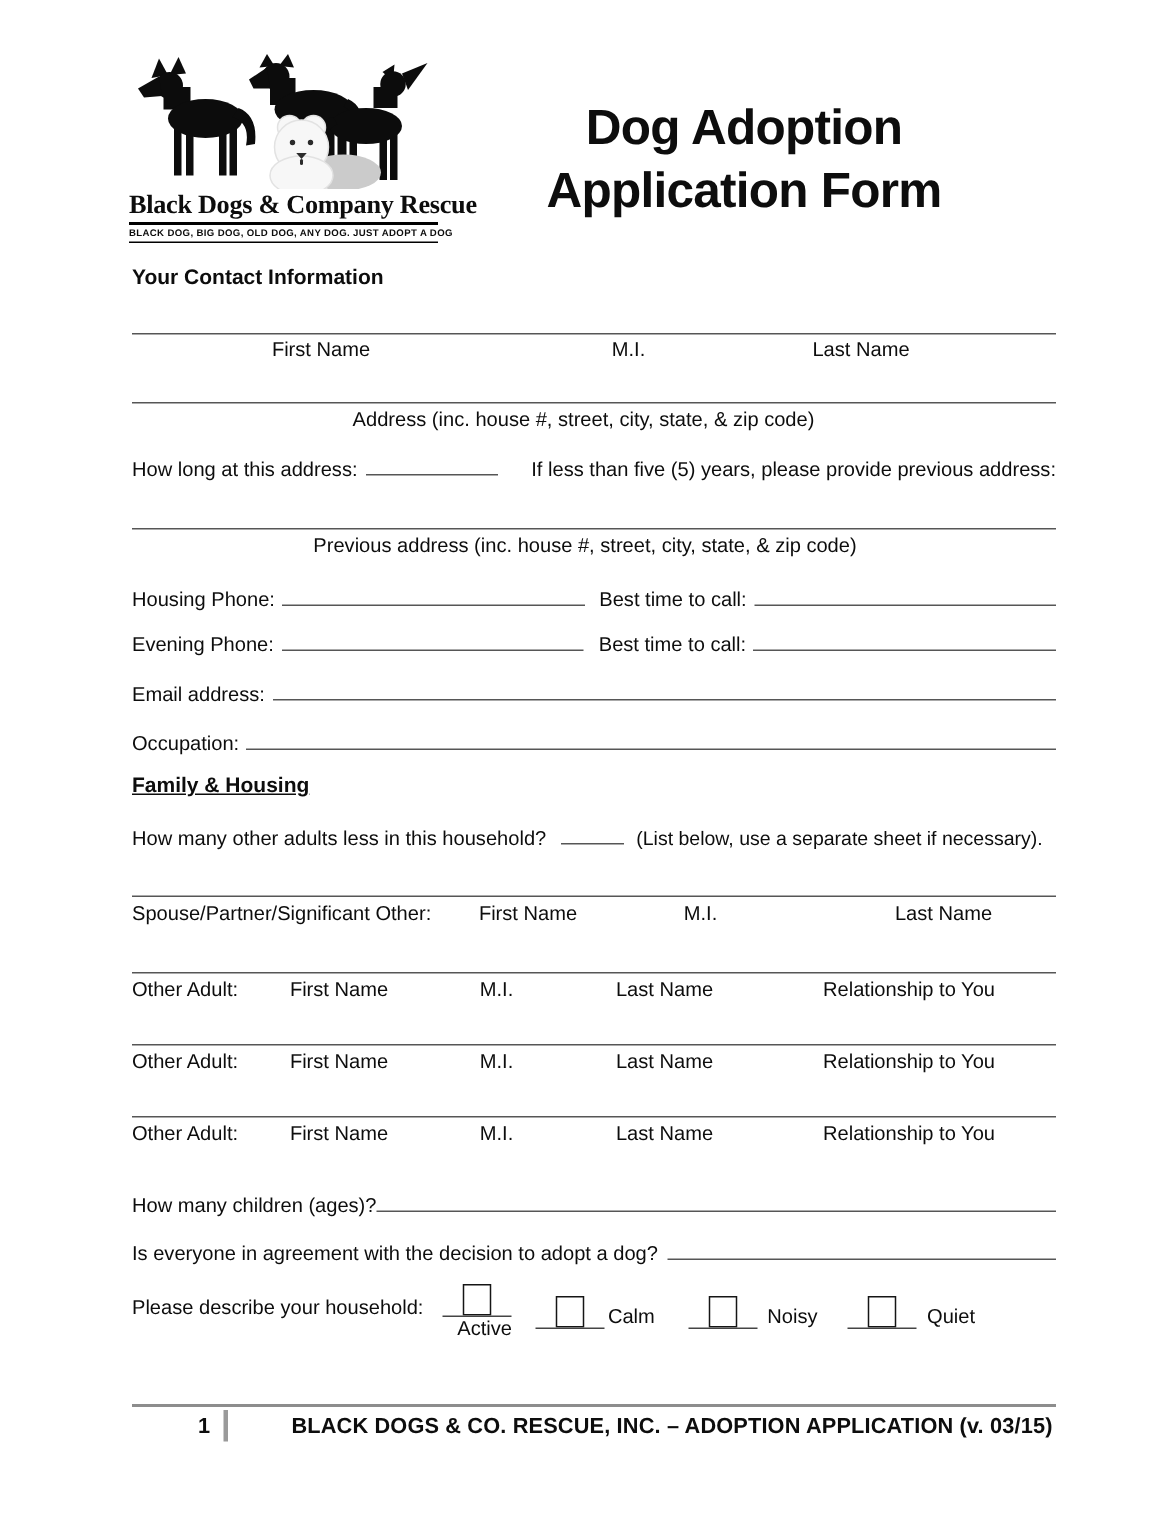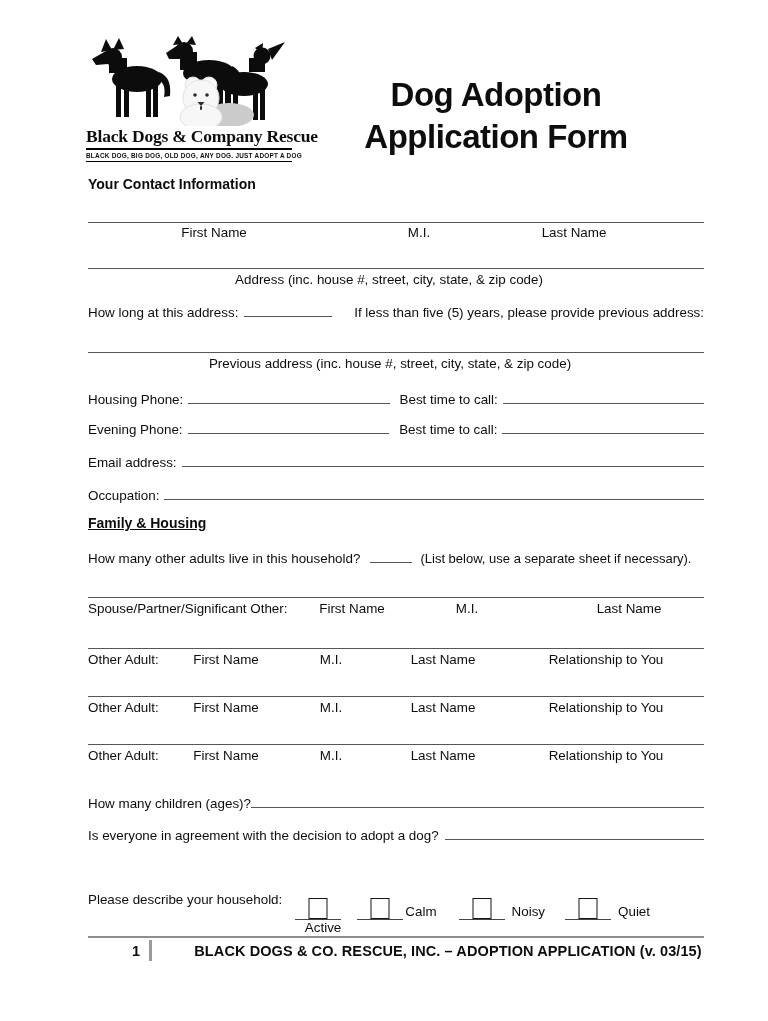--- a/index.html
+++ b/index.html
@@ -5,36 +5,36 @@
   html,body{margin:0;padding:0;background:#ffffff;}
   .page{position:relative;width:768px;height:1021px;background:#ffffff;overflow:hidden;
         font-family:"Liberation Sans",sans-serif;color:#0d0d0d;font-size:13.4px;}
   
   .logo{position:absolute;left:86px;top:36px;width:206px;}
   .logo svg{display:block;margin:0 auto;}
   .logo-name{font-family:"Liberation Serif",serif;font-weight:bold;font-size:17.5px;
              text-align:center;white-space:nowrap;border-bottom:2px solid #000;padding-bottom:1px;letter-spacing:-0.2px;}
   .logo-tagline{font-size:6.4px;font-weight:bold;text-align:center;white-space:nowrap;
                 border-bottom:1.5px solid #000;padding:1.5px 0 2.5px;letter-spacing:0.25px;}
-  .form-title{position:absolute;left:326px;top:74px;width:340px;text-align:center;
+  .form-title{position:absolute;left:326px;top:64px;width:340px;text-align:center;
               font-weight:bold;font-size:33px;line-height:42px;letter-spacing:-0.5px;}
   
   .h{position:absolute;left:88px;font-weight:bold;font-size:14px;}
   .h-underline{text-decoration:underline;}
   .rule{position:absolute;left:88px;width:616px;height:0;border-top:1.5px solid #565656;}
   .lblrow{position:absolute;left:88px;width:616px;height:18px;}
   .lblrow .at0{position:absolute;left:0;white-space:nowrap;}
   .clabel{position:absolute;transform:translateX(-50%);white-space:nowrap;}
   .row{position:absolute;left:88px;width:616px;display:flex;align-items:baseline;}
   .lbl{white-space:nowrap;}
   .blank{display:inline-block;border-bottom:1.5px solid #565656;height:14px;}
   .fill{flex:1 1 auto;}
   .note{white-space:nowrap;}
   
-  .house-row{position:absolute;left:88px;top:892px;width:616px;display:flex;align-items:flex-start;}
+  .house-row{position:absolute;left:88px;top:850px;width:616px;display:flex;align-items:center;}
   .house-row .lbl{padding-bottom:1px;}
   .cbg{display:flex;align-items:flex-end;}
   .cbline{position:relative;width:46px;height:27px;border-bottom:1.5px solid #444;}
   .cbbox{position:absolute;left:50%;transform:translateX(-50%);bottom:0;width:19px;height:21px;
          border:1.8px solid #151515;background:#fff;box-sizing:border-box;}
   .cblabel{margin-left:7px;padding-bottom:1px;white-space:nowrap;}
   
   .footer-line{position:absolute;left:88px;top:936px;width:616px;height:0;border-top:2.5px solid #8d8d8d;}
   .footer{position:absolute;left:88px;top:940px;width:616px;display:flex;align-items:center;
           font-weight:bold;font-size:14.5px;}
@@ -160,21 +160,21 @@
   </div>
 
   <div class="row" style="top:485px;">
     <span class="lbl">Occupation:</span>
     <span class="blank fill" style="margin-left:5px;"></span>
   </div>
 
   <div class="h h-underline" style="top:515px;">Family &amp; Housing</div>
 
   <div class="row" style="top:548px;">
-    <span class="lbl">How many other adults live in this household?</span>
+    <span class="lbl">How many other adults less in this household?</span>
     <span class="blank" style="width:42px;margin:0 8px 0 10px;"></span>
     <span class="note" style="font-size:13px;">(List below, use a separate sheet if necessary).</span>
   </div>
 
   <div class="rule" style="top:597px;"></div>
   <div class="lblrow" style="top:601px;">
     <span class="at0">Spouse/Partner/Significant Other:</span>
     <span class="clabel" style="left:264px;">First Name</span>
     <span class="clabel" style="left:379px;">M.I.</span>
     <span class="clabel" style="left:541px;">Last Name</span>

